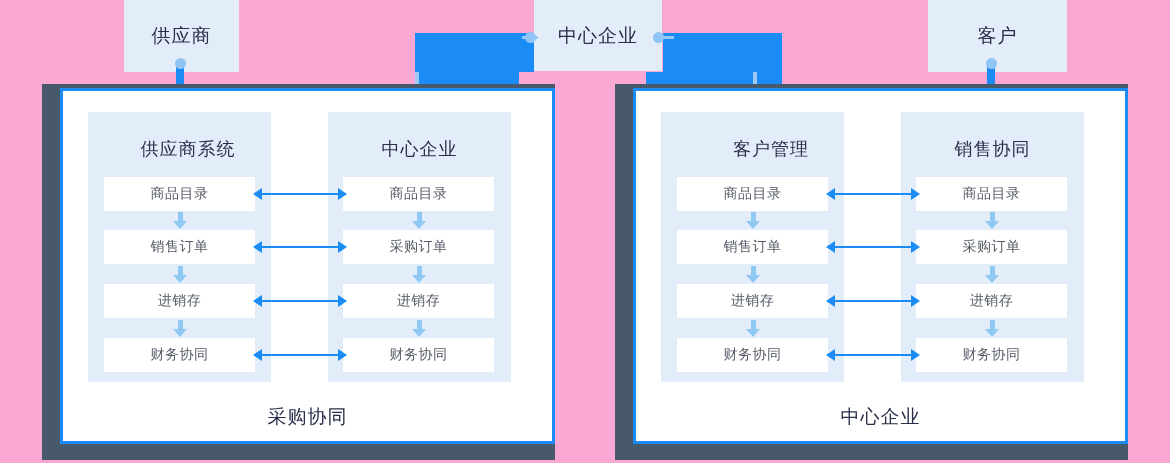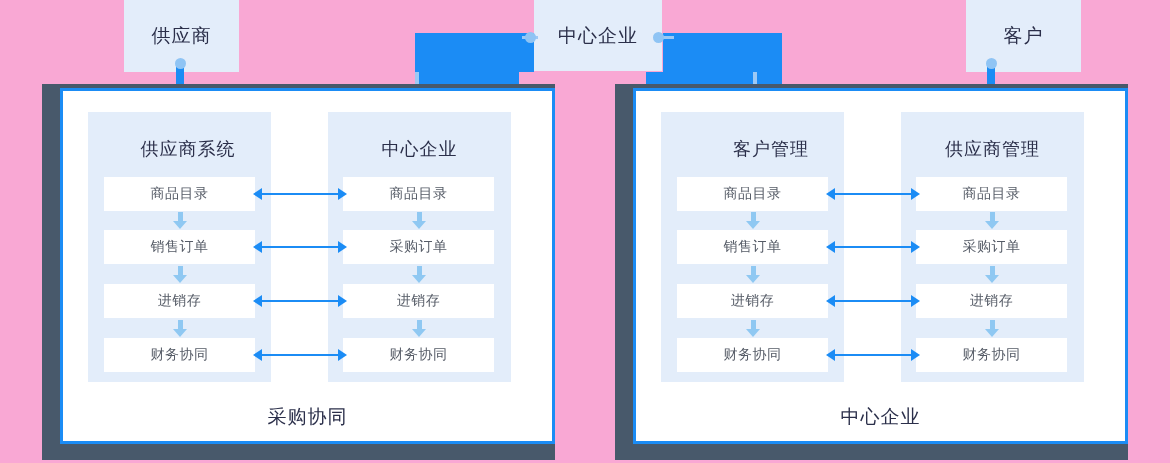--- a/index.html
+++ b/index.html
@@ -117,21 +117,21 @@
 <div id="stage">
 
   <div class="actor" style="left:124px;top:0px;width:115px;height:72px;">
     <span>供应商</span>
   </div>
 
   <div class="actor" style="left:534px;top:0px;width:128px;height:71px;">
     <span>中心企业</span>
   </div>
 
-  <div class="actor" style="left:966px;top:0px;width:115px;height:72px;">
+  <div class="actor" style="left:928px;top:0px;width:139px;height:72px;">
     <span>客户</span>
   </div>
 
   <div class="slab" style="left:415px;top:33px;width:119px;height:39px;"></div>
   <div class="slab" style="left:415px;top:72px;width:104px;height:20px;"></div>
 
   <div class="slab" style="left:663px;top:33px;width:119px;height:39px;"></div>
   <div class="slab" style="left:646px;top:72px;width:136px;height:20px;"></div>
 
   <div class="hconn" style="left:522px;top:36px;width:16px;"></div>
@@ -241,21 +241,21 @@
   <div class="downarrow" style="left:743px;top:266px;height:17px;">
     <div class="shaft" style="height:10px;"></div>
       <div class="head" style="top:9px;"></div>
   </div>
   <div class="downarrow" style="left:743px;top:320px;height:17px;">
     <div class="shaft" style="height:10px;"></div>
       <div class="head" style="top:9px;"></div>
   </div>
 
   <div class="group" style="left:901px;top:112px;width:183px;height:270px;">
-    <div class="group-title" style="top:25px;">供应商管理</div>
+    <div class="group-title" style="top:25px;">销售协同</div>
   </div>
   <div class="cell" style="left:916px;top:177px;width:151px;height:34px;">商品目录</div>
   <div class="cell" style="left:916px;top:230px;width:151px;height:34px;">采购订单</div>
   <div class="cell" style="left:916px;top:284px;width:151px;height:34px;">进销存</div>
   <div class="cell" style="left:916px;top:338px;width:151px;height:34px;">财务协同</div>
   <div class="downarrow" style="left:982px;top:212px;height:17px;">
     <div class="shaft" style="height:10px;"></div>
       <div class="head" style="top:9px;"></div>
   </div>
   <div class="downarrow" style="left:982px;top:266px;height:17px;">

